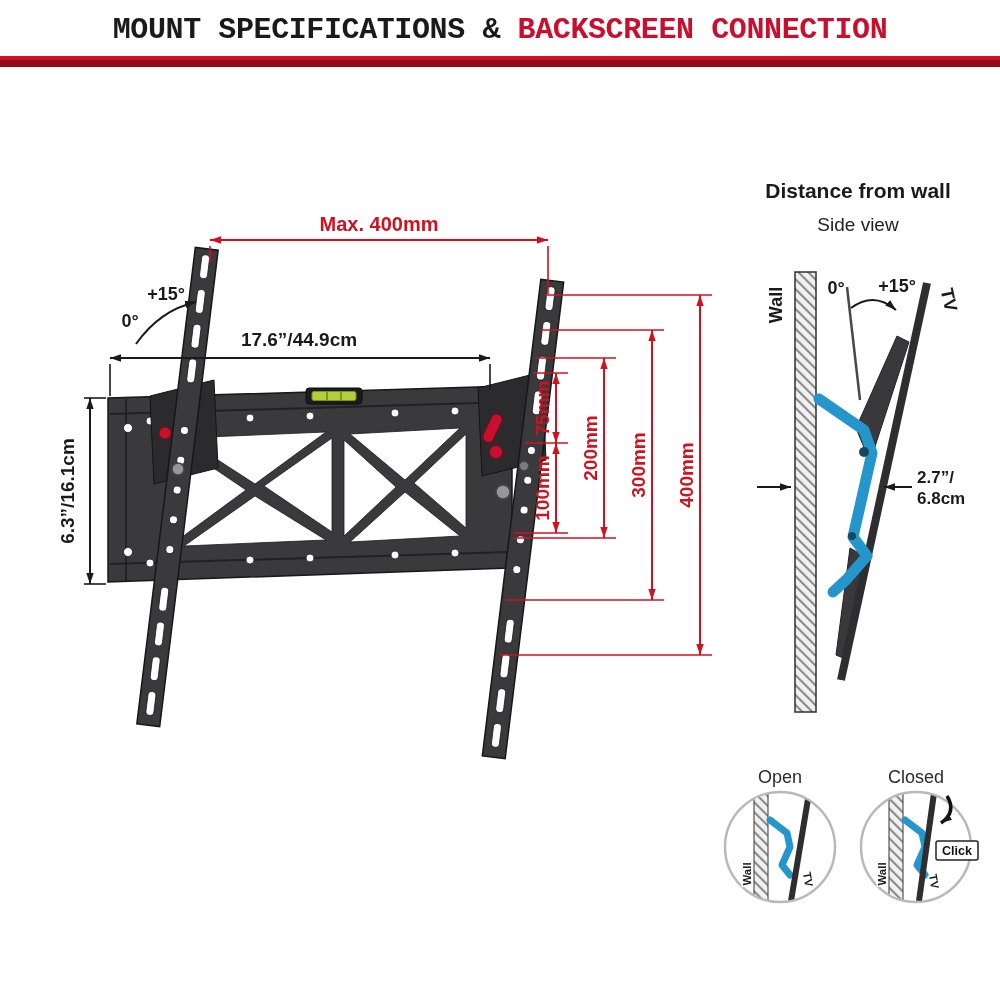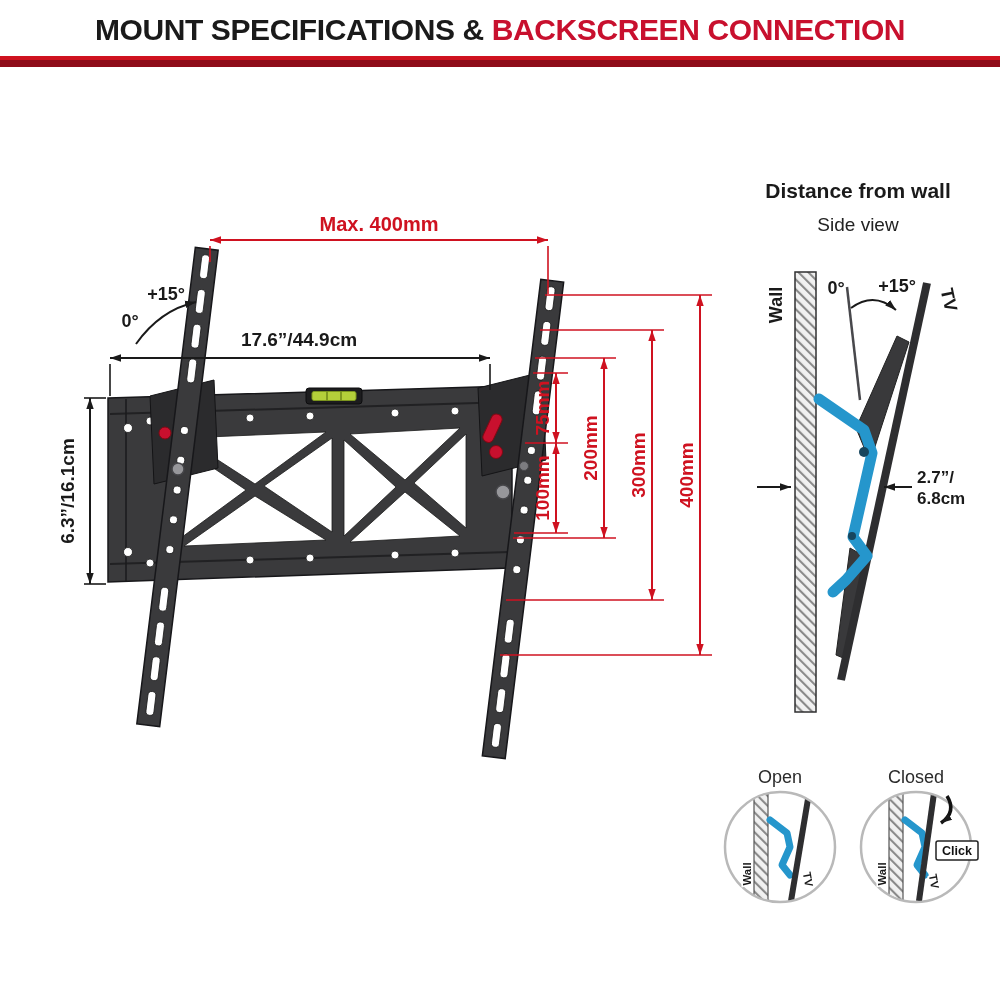--- a/index.html
+++ b/index.html
@@ -1,20 +1,20 @@
 <!DOCTYPE html>
 <html><head>
 <meta charset="utf-8">
 <style>
   html,body { margin:0; padding:0; }
   body {
     width:1000px; height:1000px; background:#ffffff; position:relative;
     font-family:"Liberation Sans", sans-serif; overflow:hidden;
   }
-  .header { position:absolute; top:0; left:0; width:1000px; z-index:2; }
+  .header { position:absolute; top:0; left:0; width:1000px; z-index:2;font-family:Liberation Mono, monospace; }
   .title {
     text-align:center; font-size:30px; font-weight:bold; letter-spacing:-0.4px;
     color:#1a1a1a; padding:13px 0 9px 0; white-space:pre;
   }
   .title .red { color:#c8102e; }
   .rule-top { height:4px; background:#cf1220; }
   .rule-bot { height:7px; background:#8e0c1a; }
   svg.canvas { position:absolute; top:0; left:0; }
 
   

